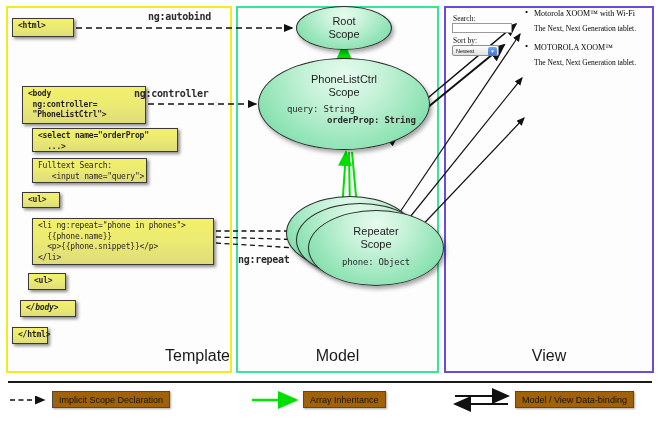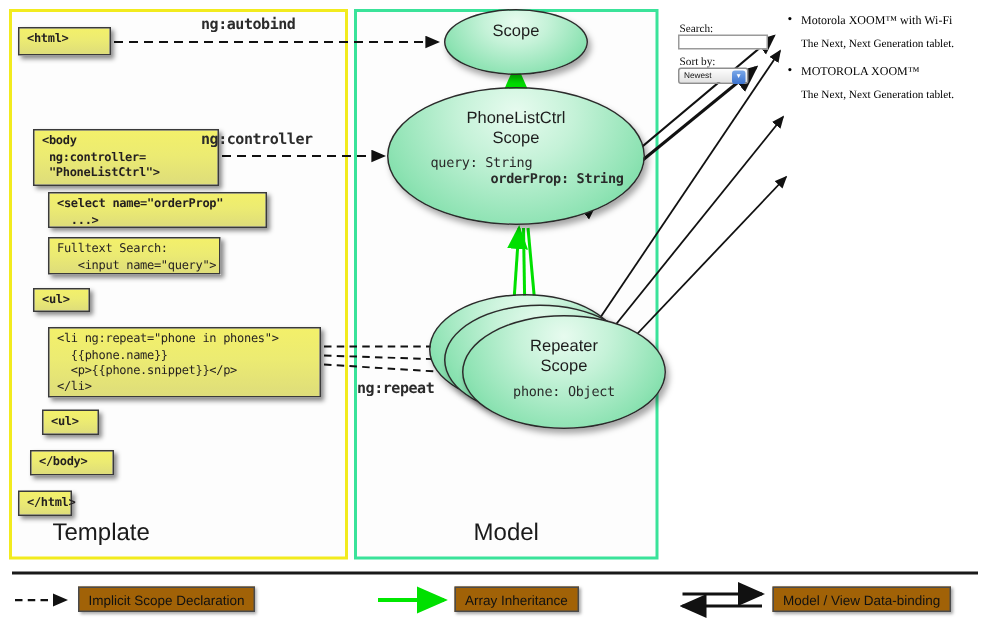--- a/index.html
+++ b/index.html
@@ -34,21 +34,21 @@
 
   .panel-label {
     position: absolute;
     bottom: 6px;
     left: 0; right: 0;
     text-align: center;
     font-size: 16px;
     color: #1a1a1a;
     font-family: "Liberation Sans", sans-serif;
   }
-  .panel-template .panel-label { text-align: left; padding-left: 27px; }
+  .panel-template .panel-label { text-align: right; padding-left: 12px; }
 
   
   .codebox {
     position: absolute;
     box-sizing: border-box;
     border: 1.5px solid #3a3a3a;
     background: linear-gradient(to bottom, #f3f06a 0%, #eceb72 45%, #dedd7a 100%);
     box-shadow: 2px 2px 3px rgba(0,0,0,0.45);
     font-family: "DejaVu Sans Mono", monospace;
     font-size: 8px;
@@ -61,34 +61,34 @@
   }
   .codebox.plain { font-weight: normal; }
 
   .cb-html     { left: 12px;  top: 18px;  width: 62px;  height: 19px; }
   .cb-body     { left: 22px;  top: 86px;  width: 124px; height: 38px; }
   .cb-select   { left: 32px;  top: 128px; width: 146px; height: 24px; }
   .cb-fulltext { left: 32px;  top: 158px; width: 115px; height: 25px; }
   .cb-ul1      { left: 22px;  top: 192px; width: 38px;  height: 16px; }
   .cb-li       { left: 32px;  top: 218px; width: 182px; height: 47px; }
   .cb-ul2      { left: 28px;  top: 273px; width: 38px;  height: 17px; }
-  .cb-bodyend  { left: 20px;  top: 300px; width: 56px;  height: 17px; }
+  .cb-bodyend  { left: 20px;  top: 300px; width: 56px;  height: 17px; font-style: italic; }
   .cb-htmlend  { left: 12px;  top: 327px; width: 36px;  height: 17px; }
 
   
   .edge-label {
     position: absolute;
     font-family: "DejaVu Sans Mono", monospace;
     font-size: 10px;
     font-weight: bold;
     color: #2b2b2b;
     white-space: nowrap;
     letter-spacing: -0.3px;
   }
-  .lbl-autobind   { left: 134px; top: 11px; }
+  .lbl-autobind   { left: 148px; top: 11px; }
   .lbl-controller { left: 134px; top: 88px; }
   .lbl-repeat     { left: 238px; top: 218px; margin-top: 36px; }
 
   
   .scope {
     position: absolute;
     box-sizing: border-box;
     border: 1.6px solid #2b2b2b;
     border-radius: 50%;
     background: radial-gradient(ellipse at 50% 18%, #e7fbef 0%, #c5f2d8 32%, #8fe3b4 72%, #63d497 100%);
@@ -235,20 +235,23 @@
 </head>
 <body>
 
 <div id="diagram">
 
   <div class="panel panel-template">
     <div class="panel-label">Template</div>
   </div>
   <div class="panel panel-model">
     <div class="panel-label">Model</div>
+  </div>
+  <div class="panel panel-view">
+    <div class="panel-label">View</div>
   </div>
 
   <svg width="660" height="421" style="position:absolute;left:0;top:0;">
     <defs>
       <marker id="arrowBlack" markerWidth="7" markerHeight="7" refX="6" refY="3" orient="auto">
         <path d="M0,0 L7,3 L0,6 z" fill="#111"></path>
       </marker>
       <marker id="arrowBlackBig" markerWidth="9" markerHeight="9" refX="8" refY="4" orient="auto">
         <path d="M0,0 L9,4 L0,8 z" fill="#111"></path>
       </marker>
@@ -295,20 +298,21 @@
 &lt;/li&gt;</div>
   <div class="codebox cb-ul2">&lt;ul&gt;</div>
   <div class="codebox cb-bodyend">&lt;/body&gt;</div>
   <div class="codebox cb-htmlend">&lt;/html&gt;</div>
 
   <div class="edge-label lbl-autobind">ng:autobind</div>
   <div class="edge-label lbl-controller">ng:controller</div>
   <div class="edge-label lbl-repeat">ng:repeat</div>
 
   <div class="scope scope-root">
+    <div class="title">Root</div>
     <div class="title">Scope</div>
   </div>
 
   <div class="scope scope-ctrl">
     <div class="title">PhoneListCtrl</div>
     <div class="title">Scope</div>
     <div class="props">
       <div>query: String</div>
       <div class="bold">orderProp: String</div>
     </div>

